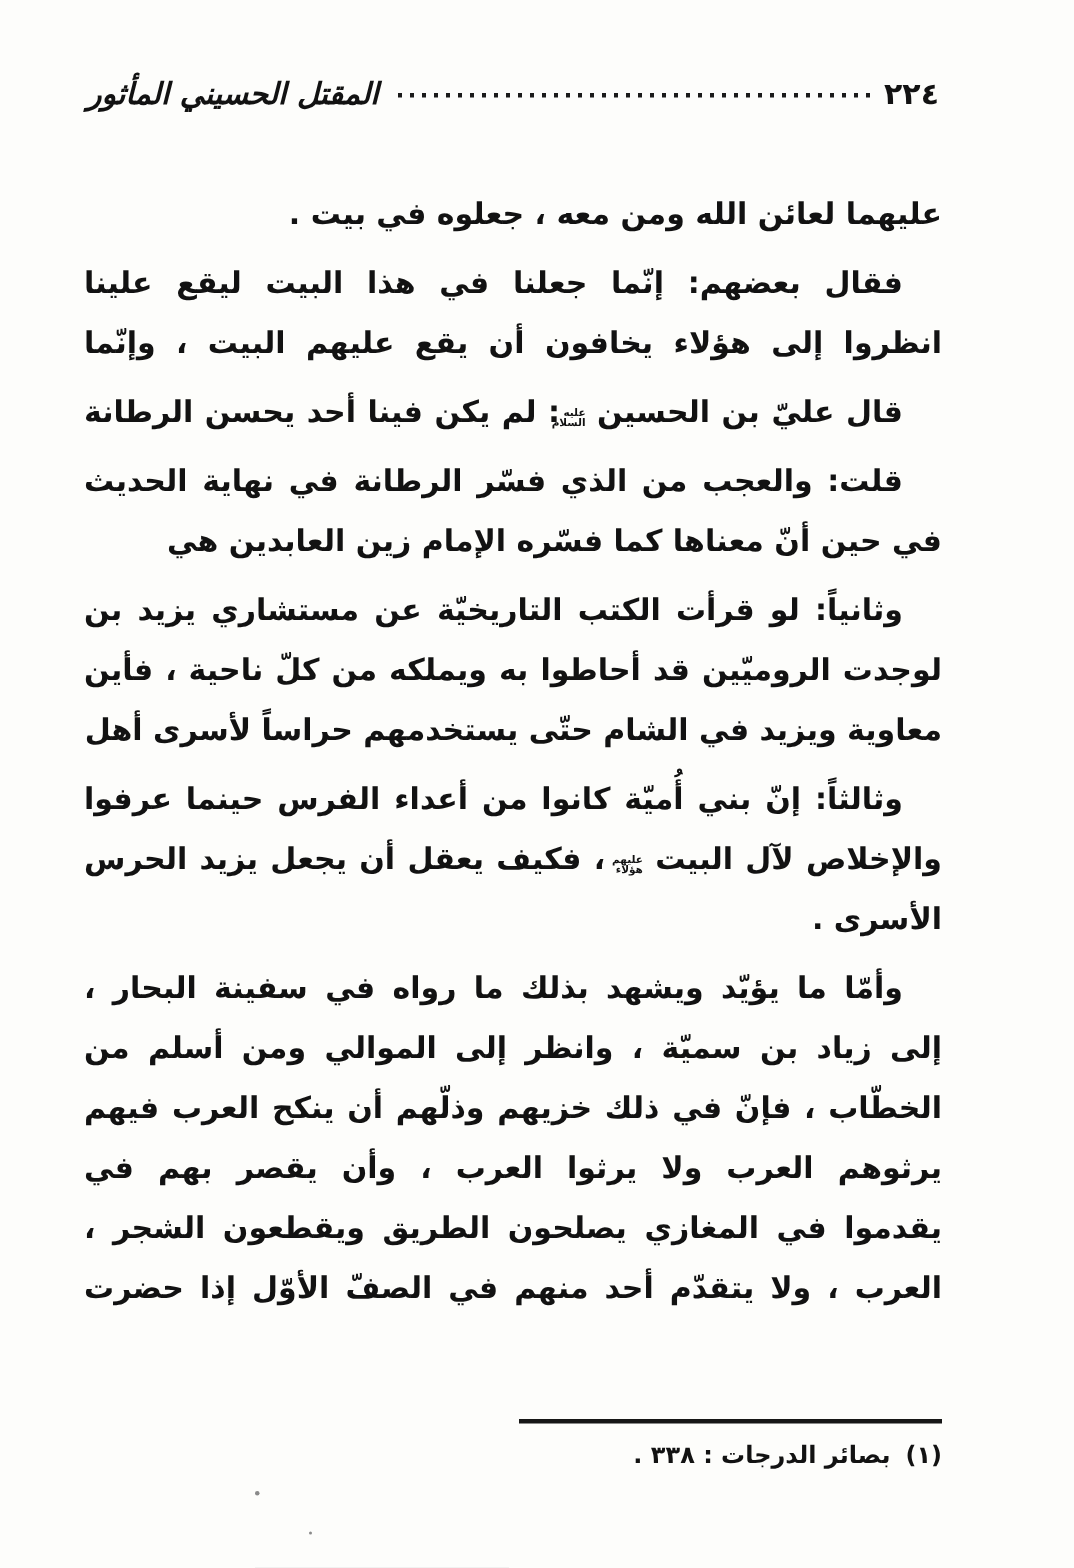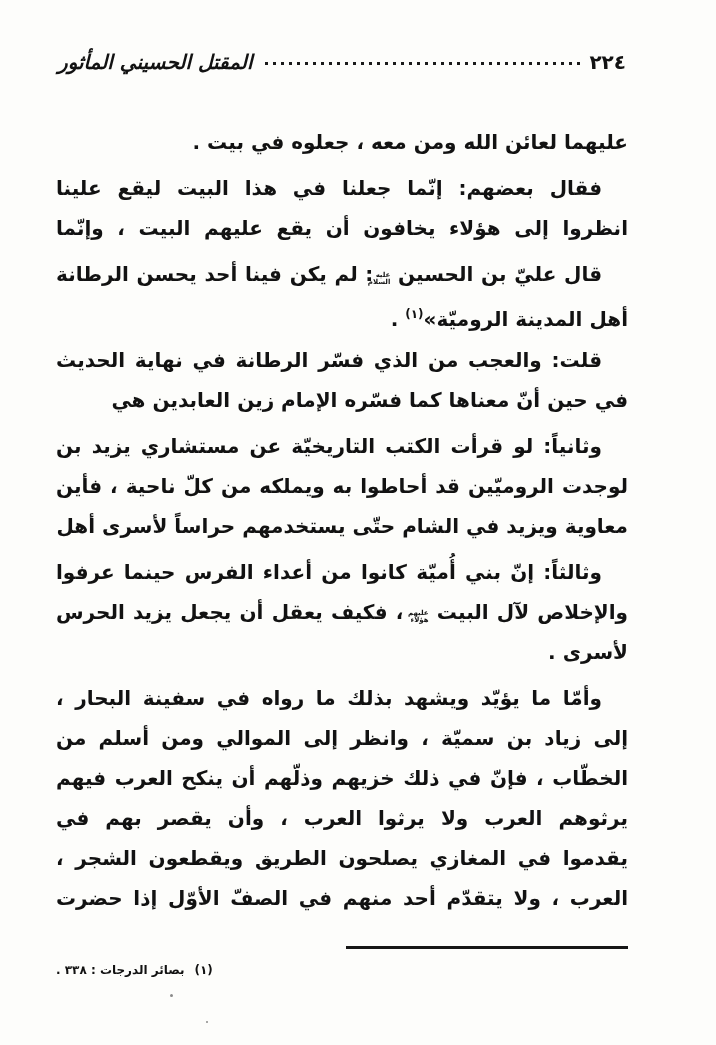--- a/index.html
+++ b/index.html
@@ -93,23 +93,23 @@
     right: 88px;
     width: 282px;
     height: 3px;
     background: #161616;
   }
   .footnote {
     position: absolute;
     top: 954px;
     right: 88px;
     left: 56px;
-    font-size: 12px;
+    font-size: 16px;
     line-height: 32px;
-    text-align: left;
+    text-align: right;
   }
   .footnote .fn-marker { margin-left: 10px; }
 
   
   .speck {
     position: absolute;
     background: #8a8a8a;
     border-radius: 50%;
   }
   .speck.s1 { left: 170px; top: 994px; width: 3px; height: 3px; }
@@ -129,35 +129,34 @@
   <div class="body-text">
       <div class="para">
         <div class="line first">عليهما لعائن الله ومن معه ، جعلوه في بيت .</div>
       </div>
       <div class="para indent">
         <div class="line fill first">فقال بعضهم: إنّما جعلنا في هذا البيت ليقع علينا فيقتلنا فراطن الحرس ، فقالوا:</div>
         <div class="line fill">انظروا إلى هؤلاء يخافون أن يقع عليهم البيت ، وإنّما يخرجون غداً فيقتلون .</div>
       </div>
       <div class="para indent">
         <div class="line fill first">قال عليّ بن الحسين <span class="honorific">عليه السلام</span>: لم يكن فينا أحد يحسن الرطانة غيري ، والرطانة عند</div>
-        <div class="line">أهل المدينة الروميّة»<span class="fnref">(١)</span> .</div>
       </div>
       <div class="para indent">
         <div class="line fill first">قلت: والعجب من الذي فسّر الرطانة في نهاية الحديث الأوّل باللغة الفارسيّة</div>
         <div class="line">في حين أنّ معناها كما فسّره الإمام زين العابدين هي الروميّة لا الفارسيّة .</div>
       </div>
       <div class="para indent">
         <div class="line fill first">وثانياً: لو قرأت الكتب التاريخيّة عن مستشاري يزيد بن معاوية ومعاونيه</div>
         <div class="line fill">لوجدت الروميّين قد أحاطوا به ويملكه من كلّ ناحية ، فأين الفرس في عهد</div>
         <div class="line">معاوية ويزيد في الشام حتّى يستخدمهم حراساً لأسرى أهل البيت .</div>
       </div>
       <div class="para indent">
         <div class="line fill first">وثالثاً: إنّ بني أُميّة كانوا من أعداء الفرس حينما عرفوا منهم الودّ والحبّ</div>
         <div class="line fill">والإخلاص لآل البيت <span class="honorific">عليهم هؤلاء</span> ، فكيف يعقل أن يجعل يزيد الحرس فارسيّاً على</div>
-        <div class="line">لأسرى .</div>
+        <div class="line">الأسرى .</div>
       </div>
       <div class="para indent">
         <div class="line fill first">وأمّا ما يؤيّد ويشهد بذلك ما رواه في سفينة البحار ، قال: «وفي كتاب معاوية</div>
         <div class="line fill">إلى زياد بن سميّة ، وانظر إلى الموالي ومن أسلم من الأعاجم ، فخذهم بسنّة ابن</div>
         <div class="line fill">الخطّاب ، فإنّ في ذلك خزيهم وذلّهم أن ينكح العرب فيهم ولا ينكحونهم ، وأن</div>
         <div class="line fill">يرثوهم العرب ولا يرثوا العرب ، وأن يقصر بهم في عطاءهم وأرزاقهم ، وأن</div>
         <div class="line fill">يقدموا في المغازي يصلحون الطريق ويقطعون الشجر ، ولا يؤمّ أحد منهم</div>
         <div class="line fill">العرب ، ولا يتقدّم أحد منهم في الصفّ الأوّل إذا حضرت العرب ، إلّا أن يتمّ</div>
       </div>
     </div>

